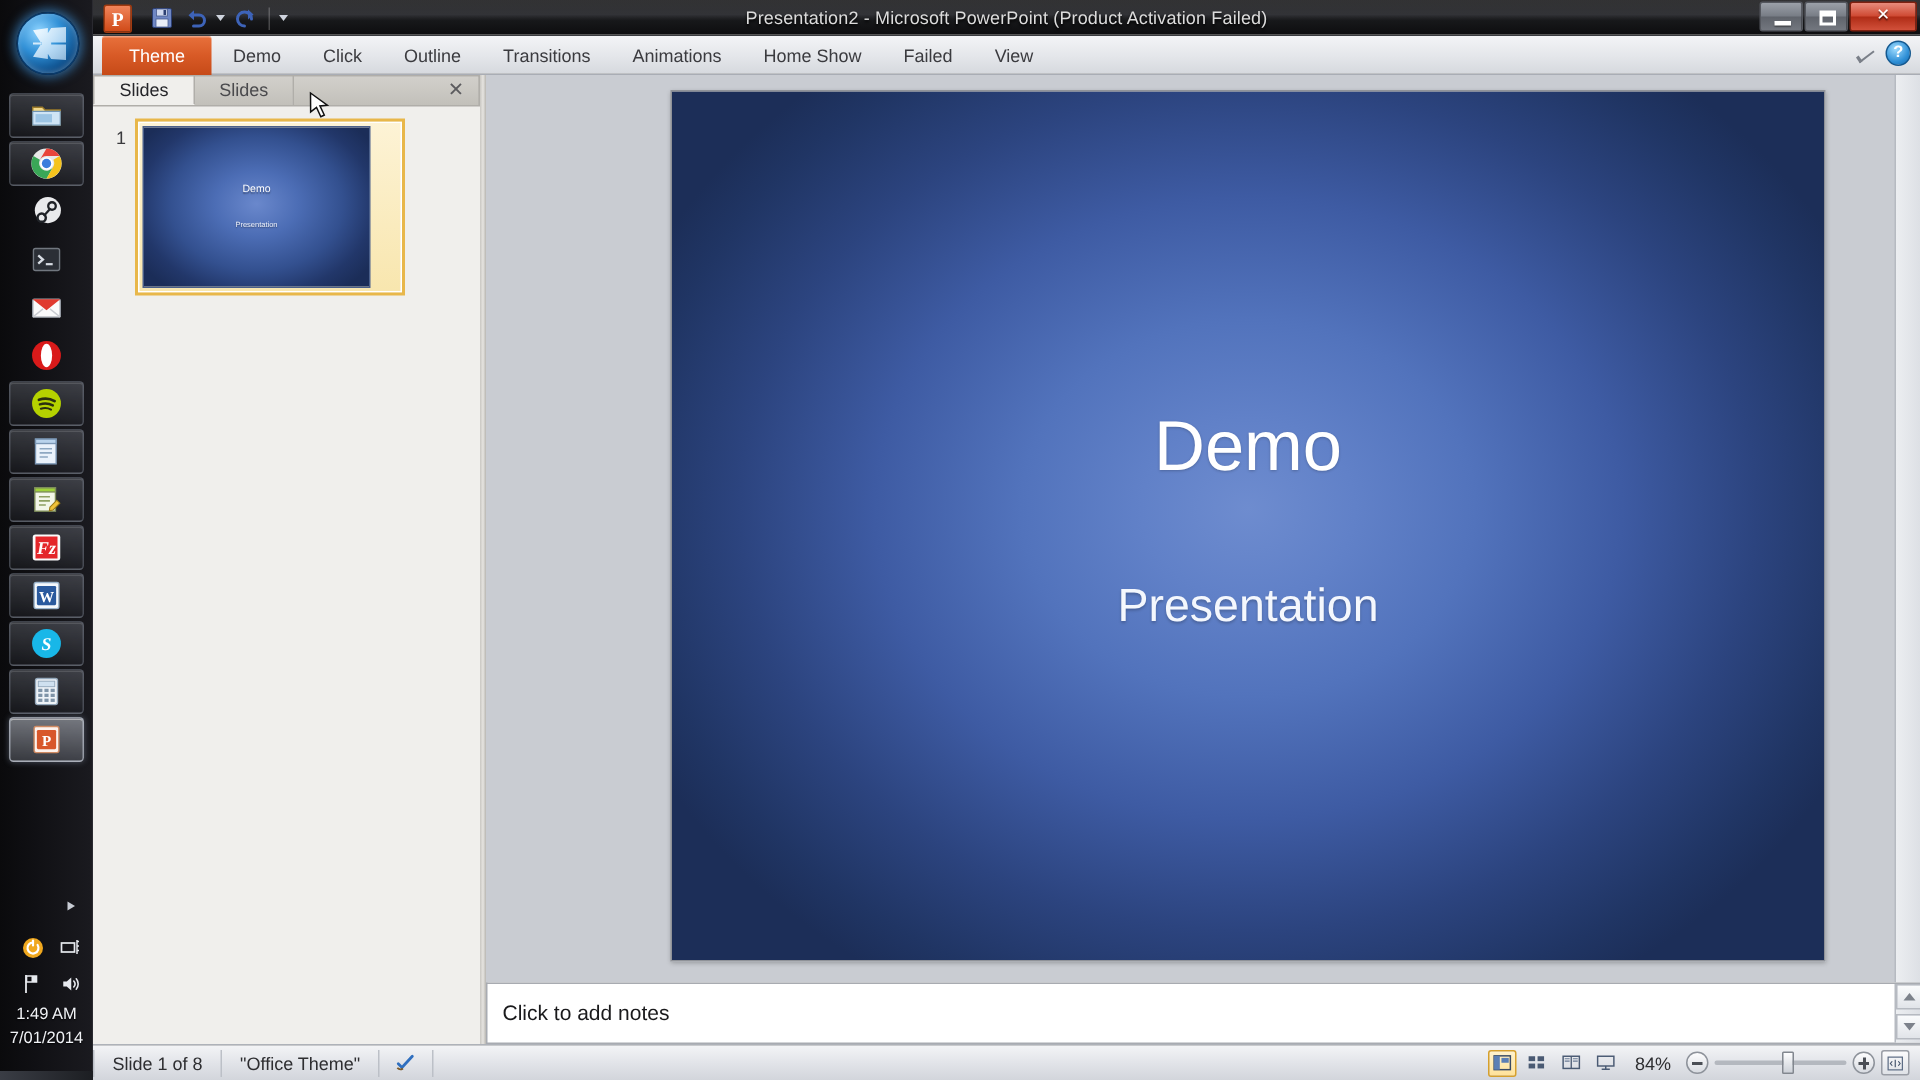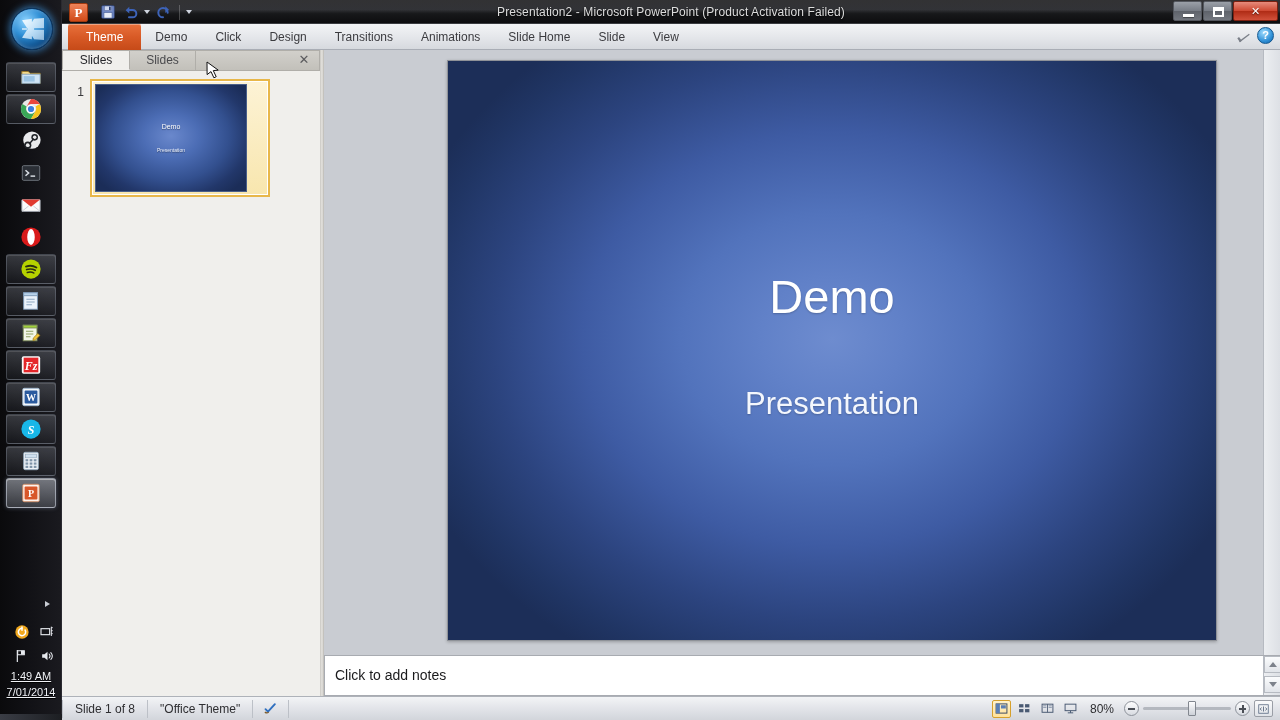--- a/index.html
+++ b/index.html
@@ -54,21 +54,20 @@
 
   .tray-arrow {
     position: absolute; left: 45px; top: 601px; width: 0; height: 0;
     border-left: 5px solid #c8ccd4; border-top: 3.5px solid transparent; border-bottom: 3.5px solid transparent;
   }
   .tray-row { position: absolute; display: flex; gap: 9px; align-items: center; }
   .clock {
     position: absolute; left: 0; top: 668px; width: 62px;
     text-align: center; color: #f0f2f6; font-size: 11px; line-height: 16px;
     text-shadow: 0 1px 1px #000;
-    text-decoration: underline;
   }
   .tb-bottom-strip {
     position: absolute; left: 0; bottom: 0; width: 62px; height: 6px;
     background: linear-gradient(to right, #3a3d45, #1c1e22);
   }
 
   
   .ppt {
     position: absolute; left: 62px; top: 0; width: 1218px; height: 720px;
     background: #d4d0c8;
@@ -521,25 +520,25 @@
           <span class="g">✕</span>
         </div>
       </div>
     </div>
 
     <div class="ribbon">
       <div class="tabs">
         <div class="tab file">Theme</div>
         <div class="tab">Demo</div>
         <div class="tab">Click</div>
-        <div class="tab">Design</div>
+        <div class="tab">Outline</div>
         <div class="tab">Transitions</div>
         <div class="tab">Animations</div>
-        <div class="tab">Slide Home</div>
-        <div class="tab">Slide</div>
+        <div class="tab">Home Show</div>
+        <div class="tab">Failed</div>
         <div class="tab">View</div>
       </div>
       <div class="ribbon-right">
         <div class="chev-btn"></div>
         <div class="help-btn">?</div>
       </div>
     </div>
 
     <div class="panel">
       <div class="panel-tabs">
@@ -613,21 +612,21 @@
             <path d="M12 4v15" stroke="#4a5a73" stroke-width="1.6"></path>
             <path d="M4 7h6M4 10h6M14 7h6M14 10h6" stroke="#6b7b95" stroke-width="1.3"></path>
           </svg>
         </div>
         <div class="viewbtn">
           <svg width="15" height="13" viewBox="0 0 24 24">
             <rect x="2" y="4" width="20" height="12" fill="none" stroke="#4a5a73" stroke-width="1.8"></rect>
             <path d="M12 16v4M7 20h10" stroke="#4a5a73" stroke-width="1.8"></path>
           </svg>
         </div>
-        <div class="zoom-pct">80%</div>
+        <div class="zoom-pct">84%</div>
         <div class="zc"></div>
         <div class="ztrack">
           <div class="zthumb"></div>
         </div>
         <div class="zc plus"></div>
         <div class="fitbtn">
           <svg width="13" height="12" viewBox="0 0 24 24">
             <rect x="2.5" y="3.5" width="19" height="17" fill="none" stroke="#5a6a83" stroke-width="1.6"></rect>
             <path d="M8 9L5.5 12 8 15M16 9l2.5 3-2.5 3M12 7v10" stroke="#3f4f68" stroke-width="1.5" fill="none"></path>
           </svg>

